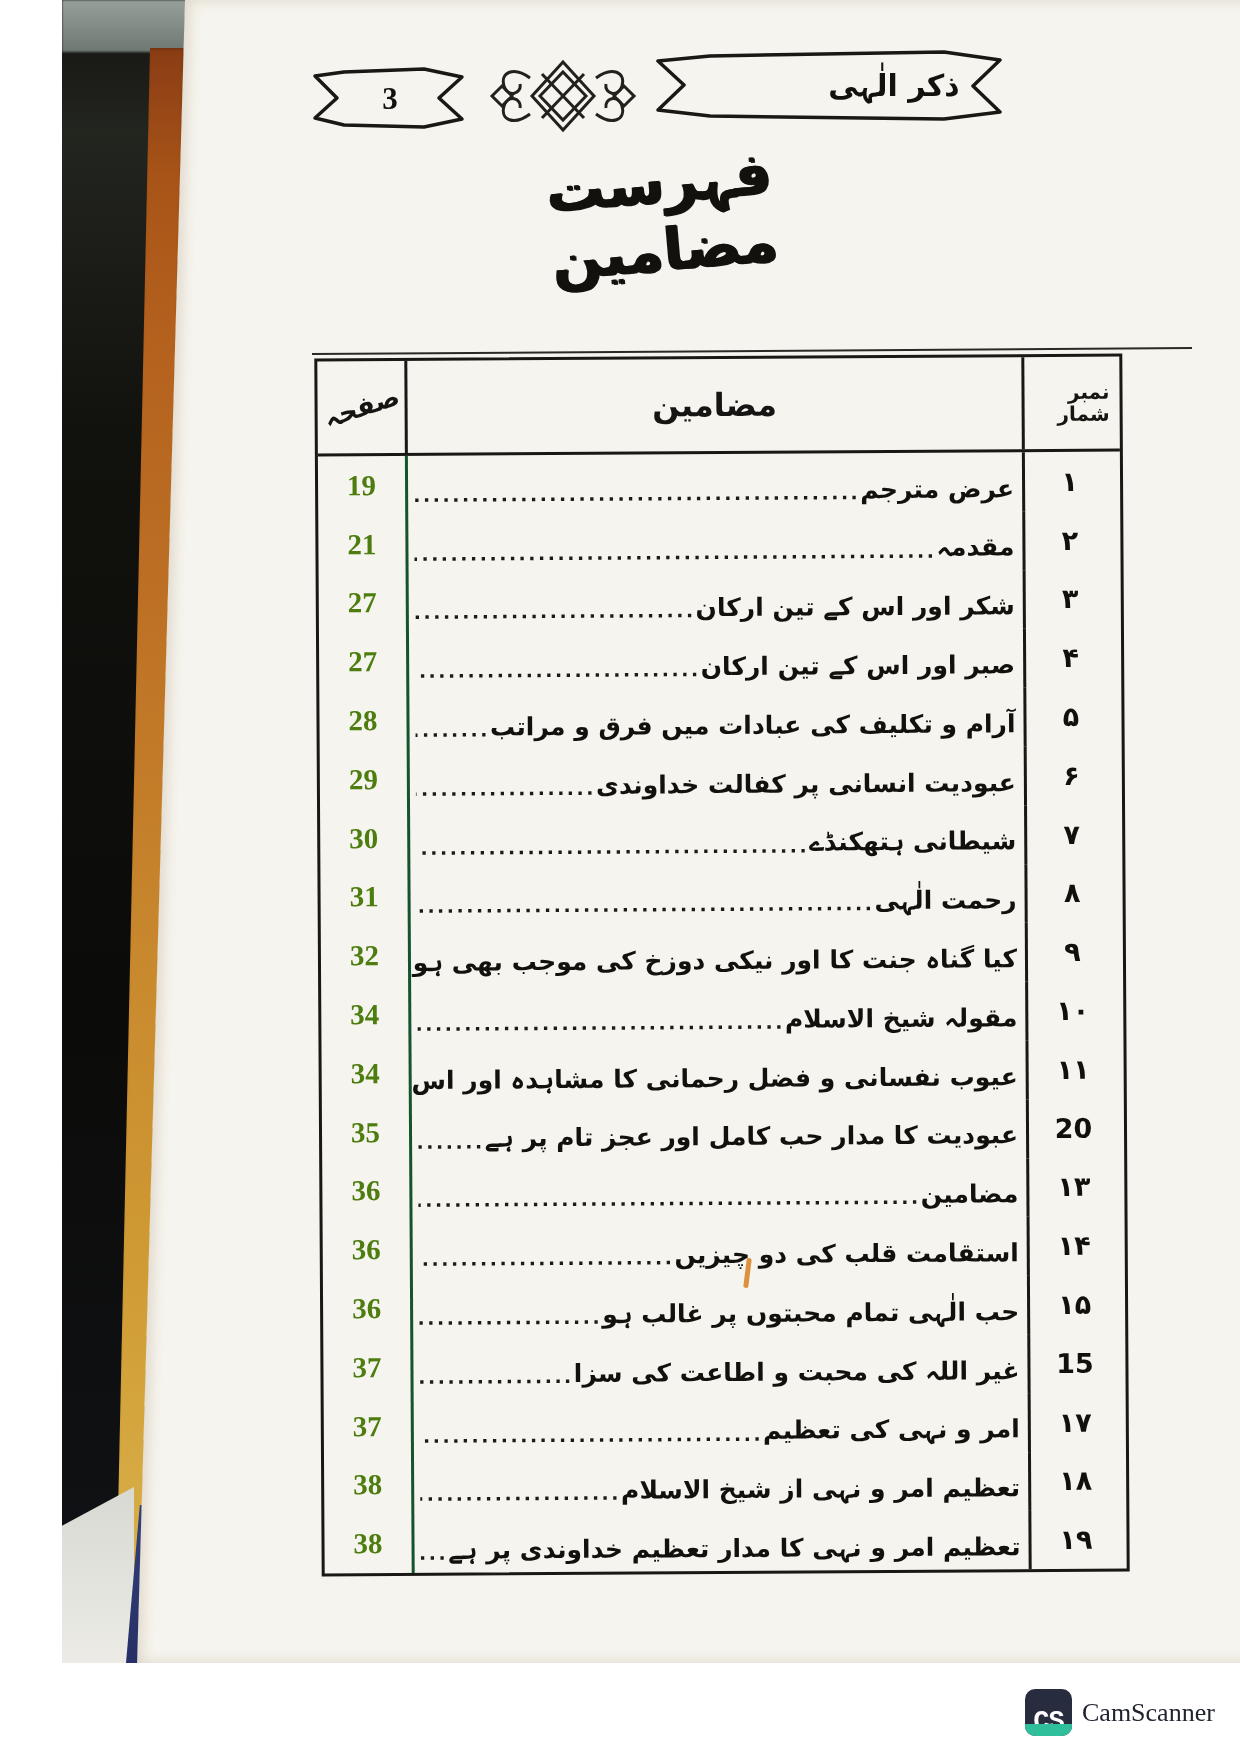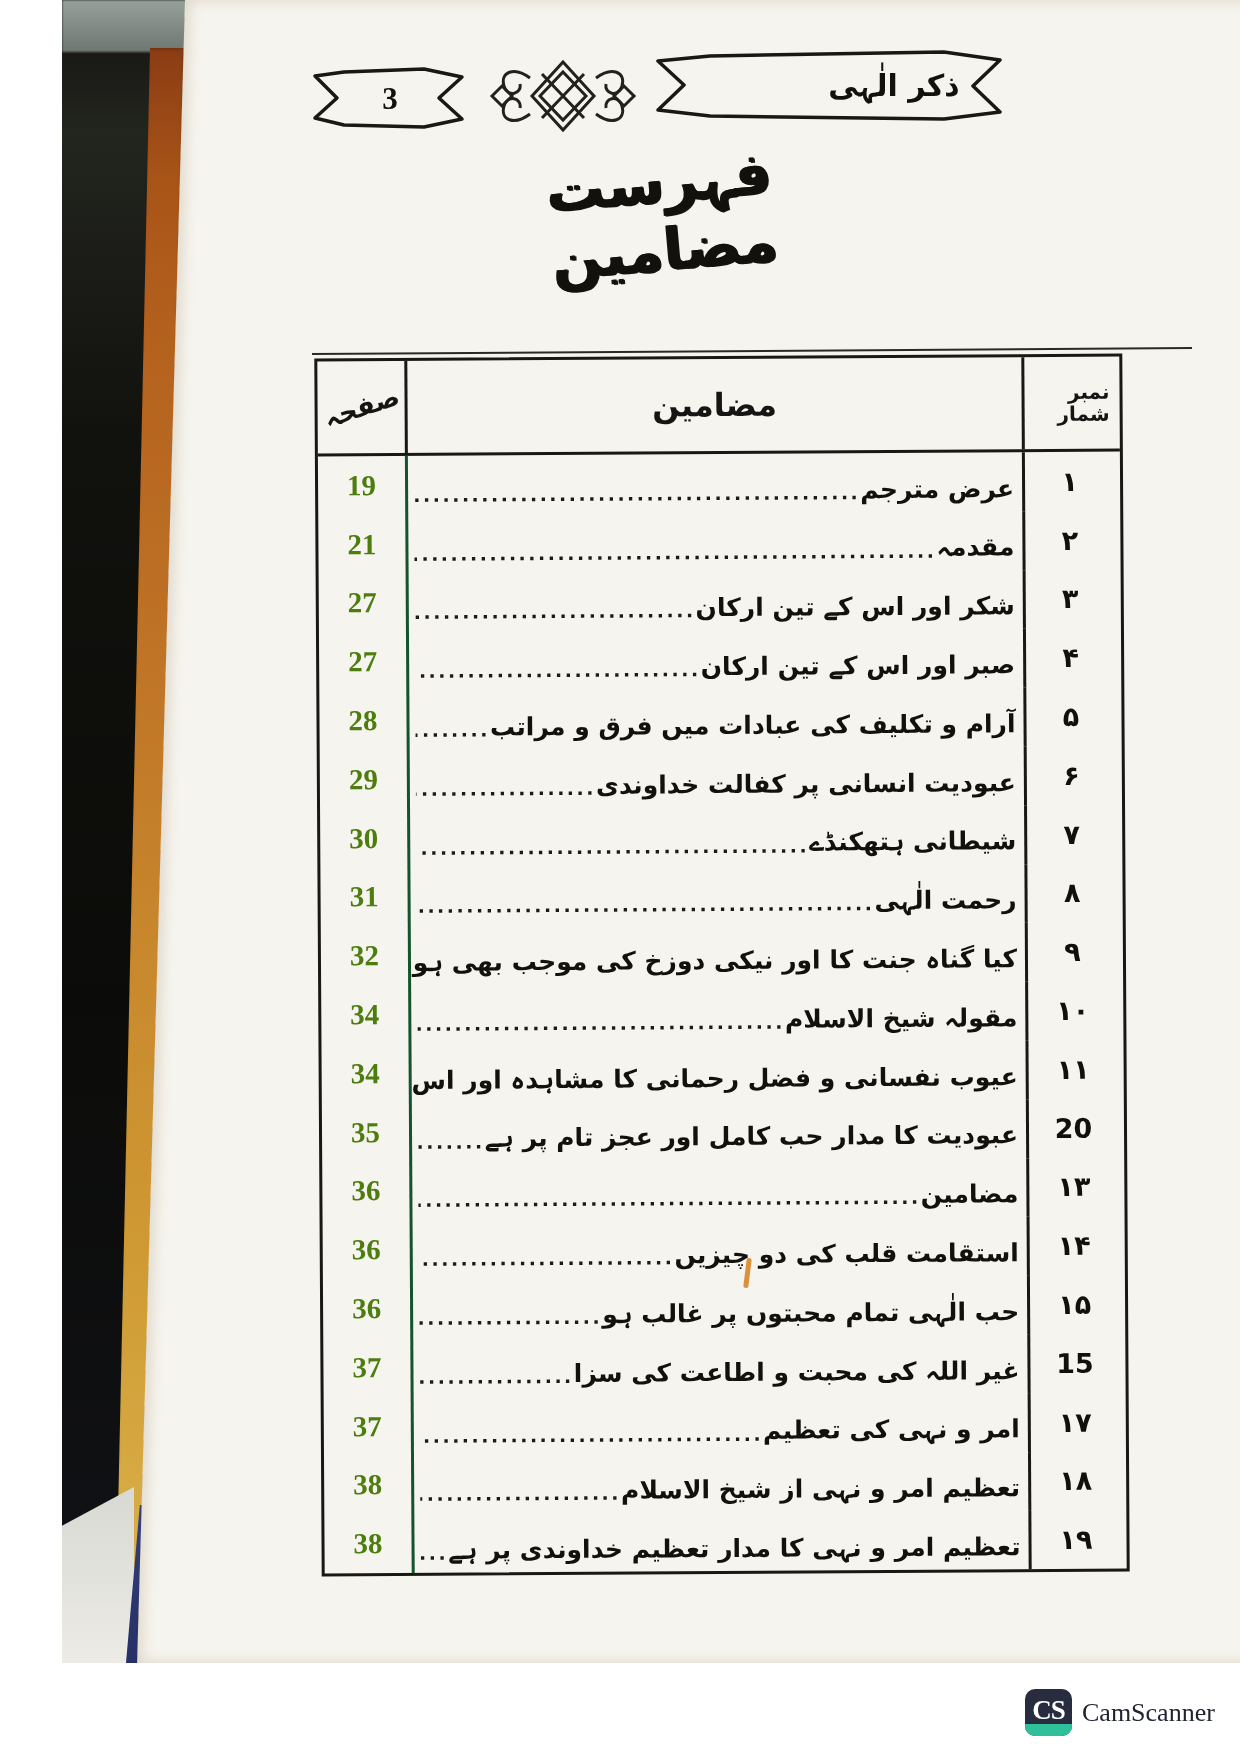--- a/index.html
+++ b/index.html
@@ -55,21 +55,21 @@
   .cell-title .dots{flex:1 1 0;overflow:hidden;white-space:nowrap;direction:rtl;
     font-size:19px;font-weight:bold;letter-spacing:2.5px;line-height:1;padding-bottom:3px;color:#1b1a17;}
   .cell-serial{display:flex;align-items:center;justify-content:center;border-left:3px solid #191815;
     font-weight:bold;font-size:27px;direction:rtl;color:#11100d;}
   .fleck{position:absolute;left:683px;top:1258px;width:5px;height:30px;background:#d77f1f;transform:rotate(7deg);opacity:.85;border-radius:2px;}
 
   
   .cswm{position:absolute;left:1025px;top:1689px;display:flex;align-items:center;}
   .cs-box{width:47px;height:47px;border-radius:10px;background:#272c3f;position:relative;overflow:hidden;
     display:flex;align-items:flex-start;justify-content:center;}
-  .cs-box .cs-txt{color:#ffffff;font-weight:bold;font-size:27px;font-family:Liberation Serif, serif;margin-top:6px;letter-spacing:-1px;}
+  .cs-box .cs-txt{color:#ffffff;font-weight:bold;font-size:27px;font-family:Liberation Mono, monospace;margin-top:18px;letter-spacing:-1px;}
   .cs-teal{position:absolute;left:0;bottom:0;width:100%;height:12px;}
   .cs-name{margin-left:10px;font-family:"Liberation Serif","DejaVu Serif",serif;font-size:26px;color:#20242f;}
 </style>
 </head>
 <body>
 
 <div class="photo">
   <div class="dark-strip"></div>
   <div class="gray-top"></div>
   <div class="orange-edge"></div>

